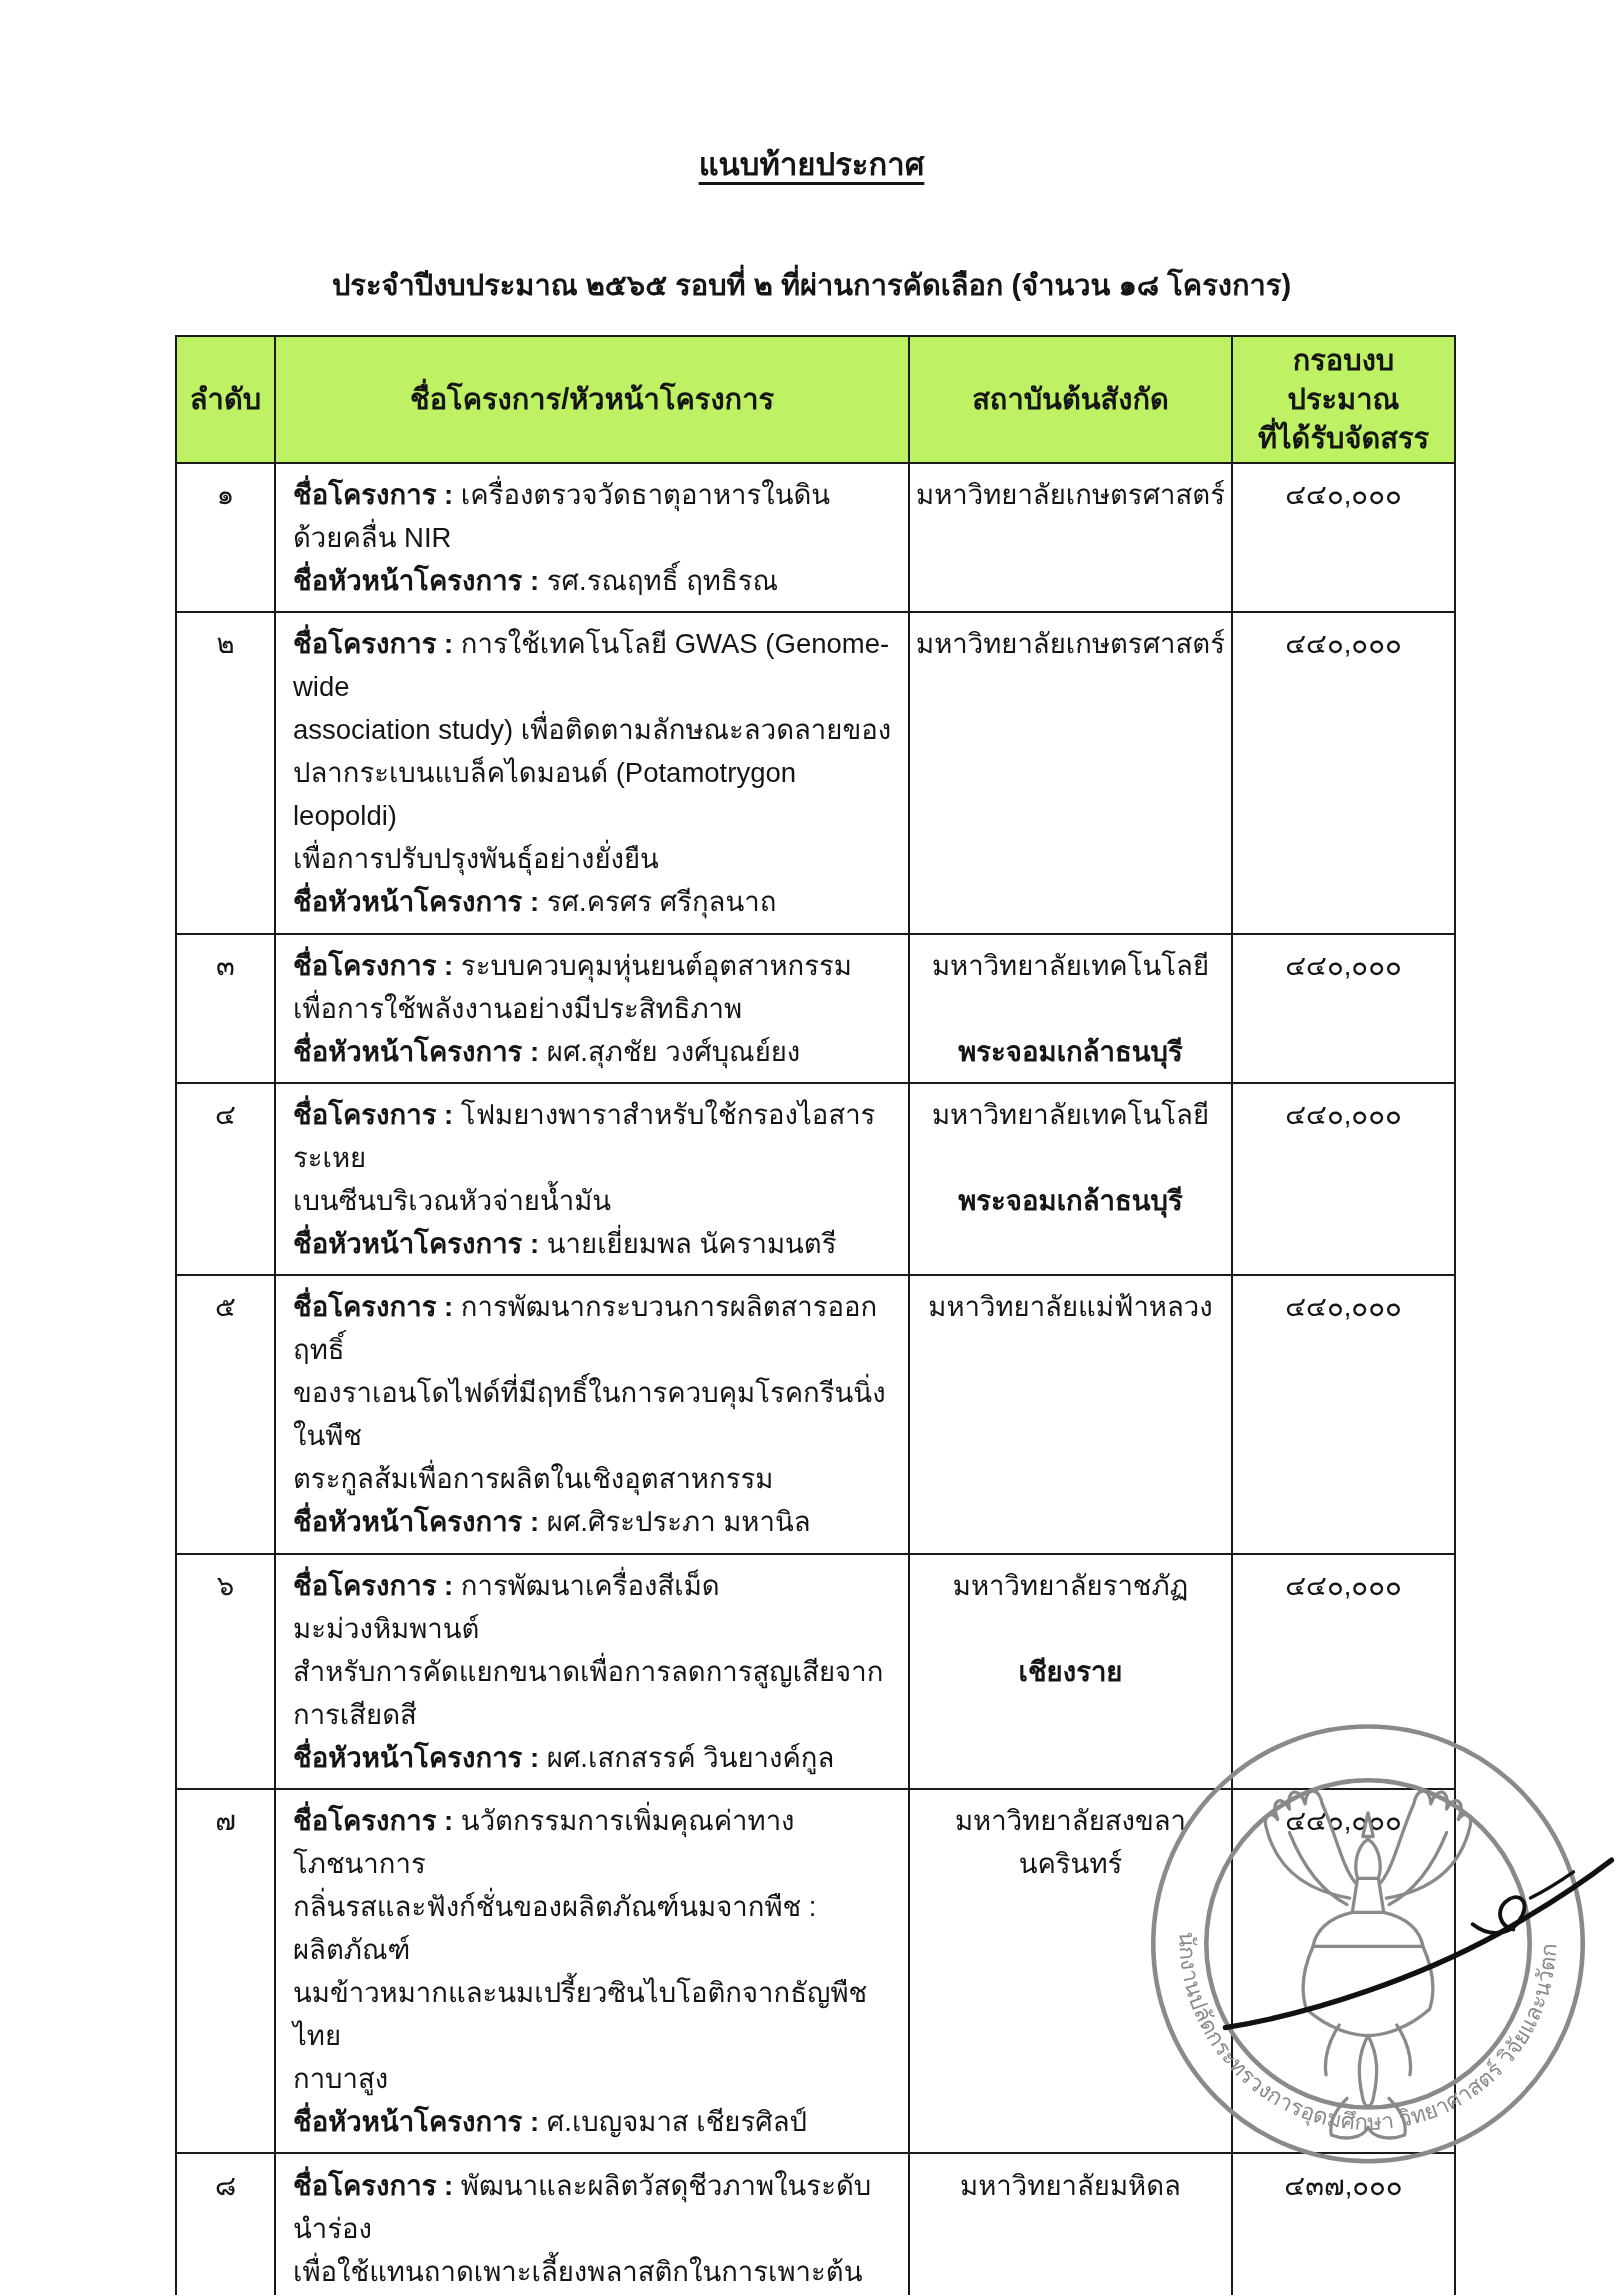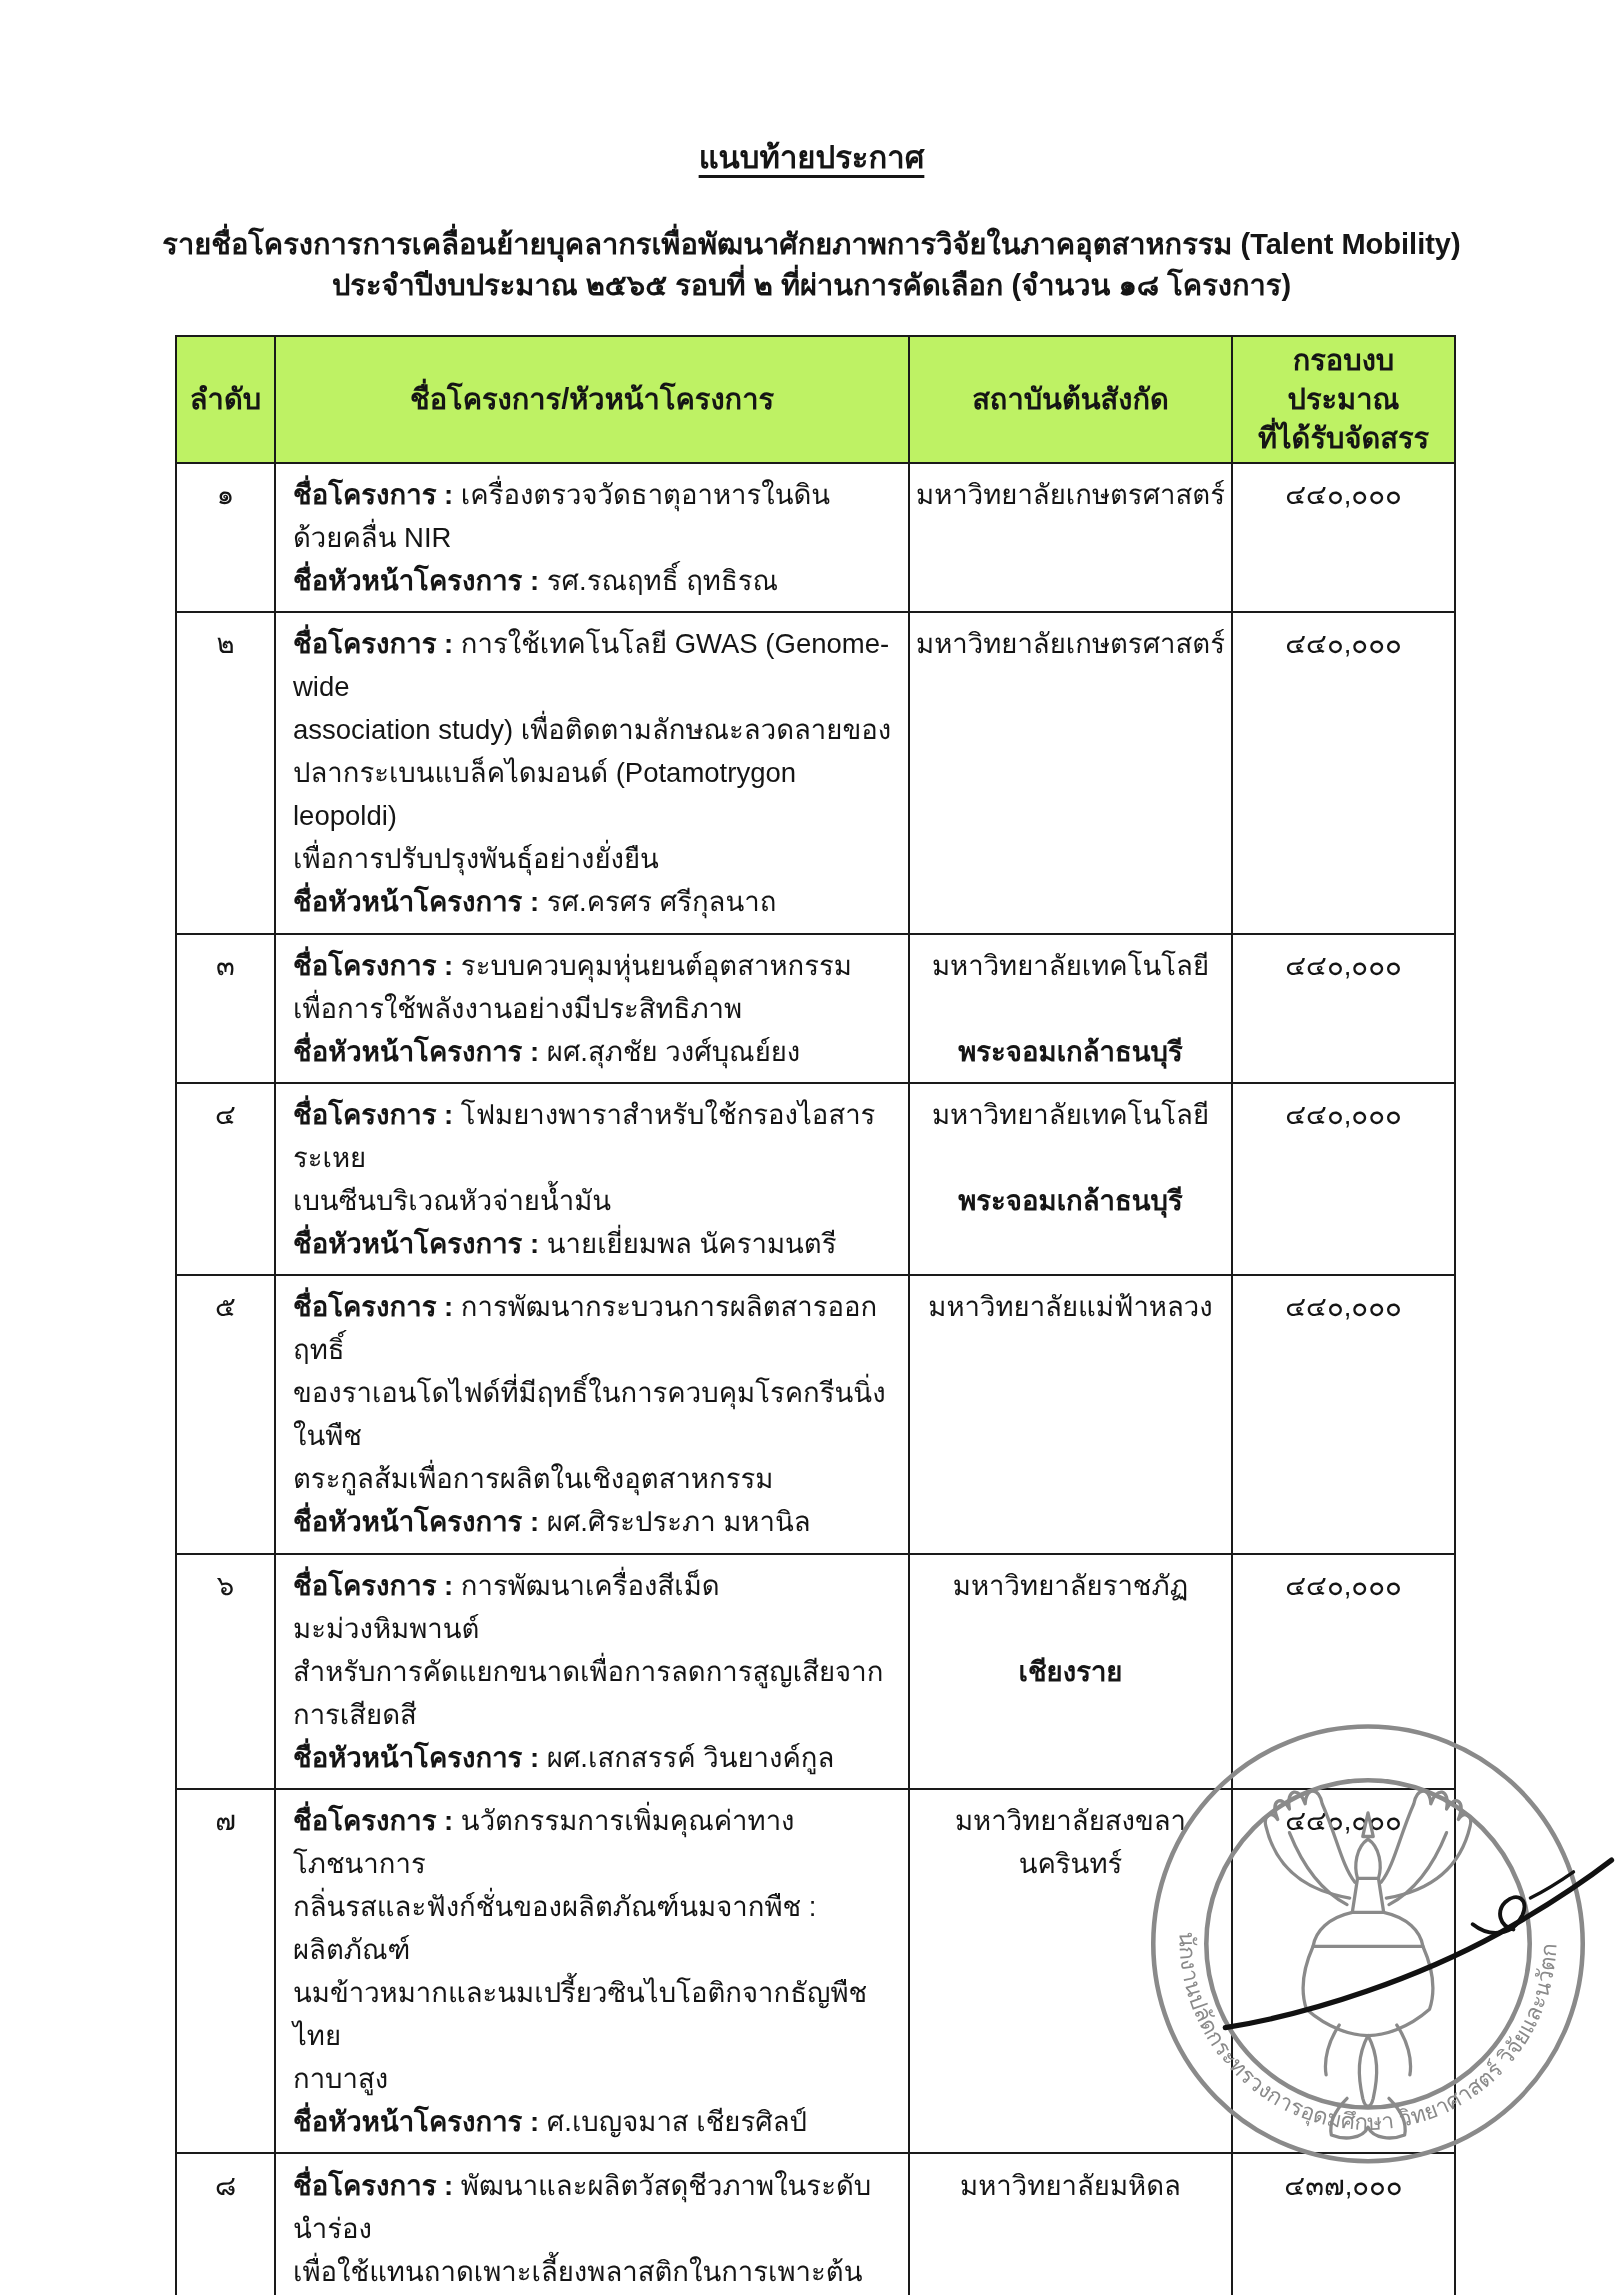--- a/index.html
+++ b/index.html
@@ -7,21 +7,21 @@
     position:relative;
     width:1623px;height:2295px;
     margin:0 auto;
     background:#ffffff;
     font-family:"Liberation Sans","DejaVu Sans",sans-serif;
     color:#151515;
     overflow:hidden;
   }
   .center-block{position:absolute;left:0;width:100%;text-align:center;}
   .doc-title{
-    top:132px;font-size:31px;font-weight:bold;
+    top:139px;font-size:31px;font-weight:bold;
   }
   .doc-title span{
     text-decoration:underline;
     text-decoration-thickness:2.6px;
     text-underline-offset:6.5px;
   }
   .doc-sub1{top:221px;font-size:29px;font-weight:600;}
   .doc-sub2{top:262px;font-size:29px;font-weight:600;}
 
   table.main{
@@ -78,21 +78,20 @@
   }
 </style>
 </head>
 <body>
 
 <div id="page">
 
   <div class="center-block doc-title">
     <span>แนบท้ายประกาศ</span>
   </div>
-  <div class="center-block doc-sub1">รายชื่อโครงการการเคลื่อนย้ายบุคลากรเพื่อพัฒนาศักยภาพการวิจัยในภาคอุตสาหกรรม (Talent Mobility)</div>
   <div class="center-block doc-sub2">ประจำปีงบประมาณ ๒๕๖๕ รอบที่ ๒ ที่ผ่านการคัดเลือก (จำนวน ๑๘ โครงการ)</div>
 
   <table class="main">
     <colgroup>
         <col class="c1">
         <col class="c2">
         <col class="c3">
         <col class="c4">
       </colgroup>
     <thead>

